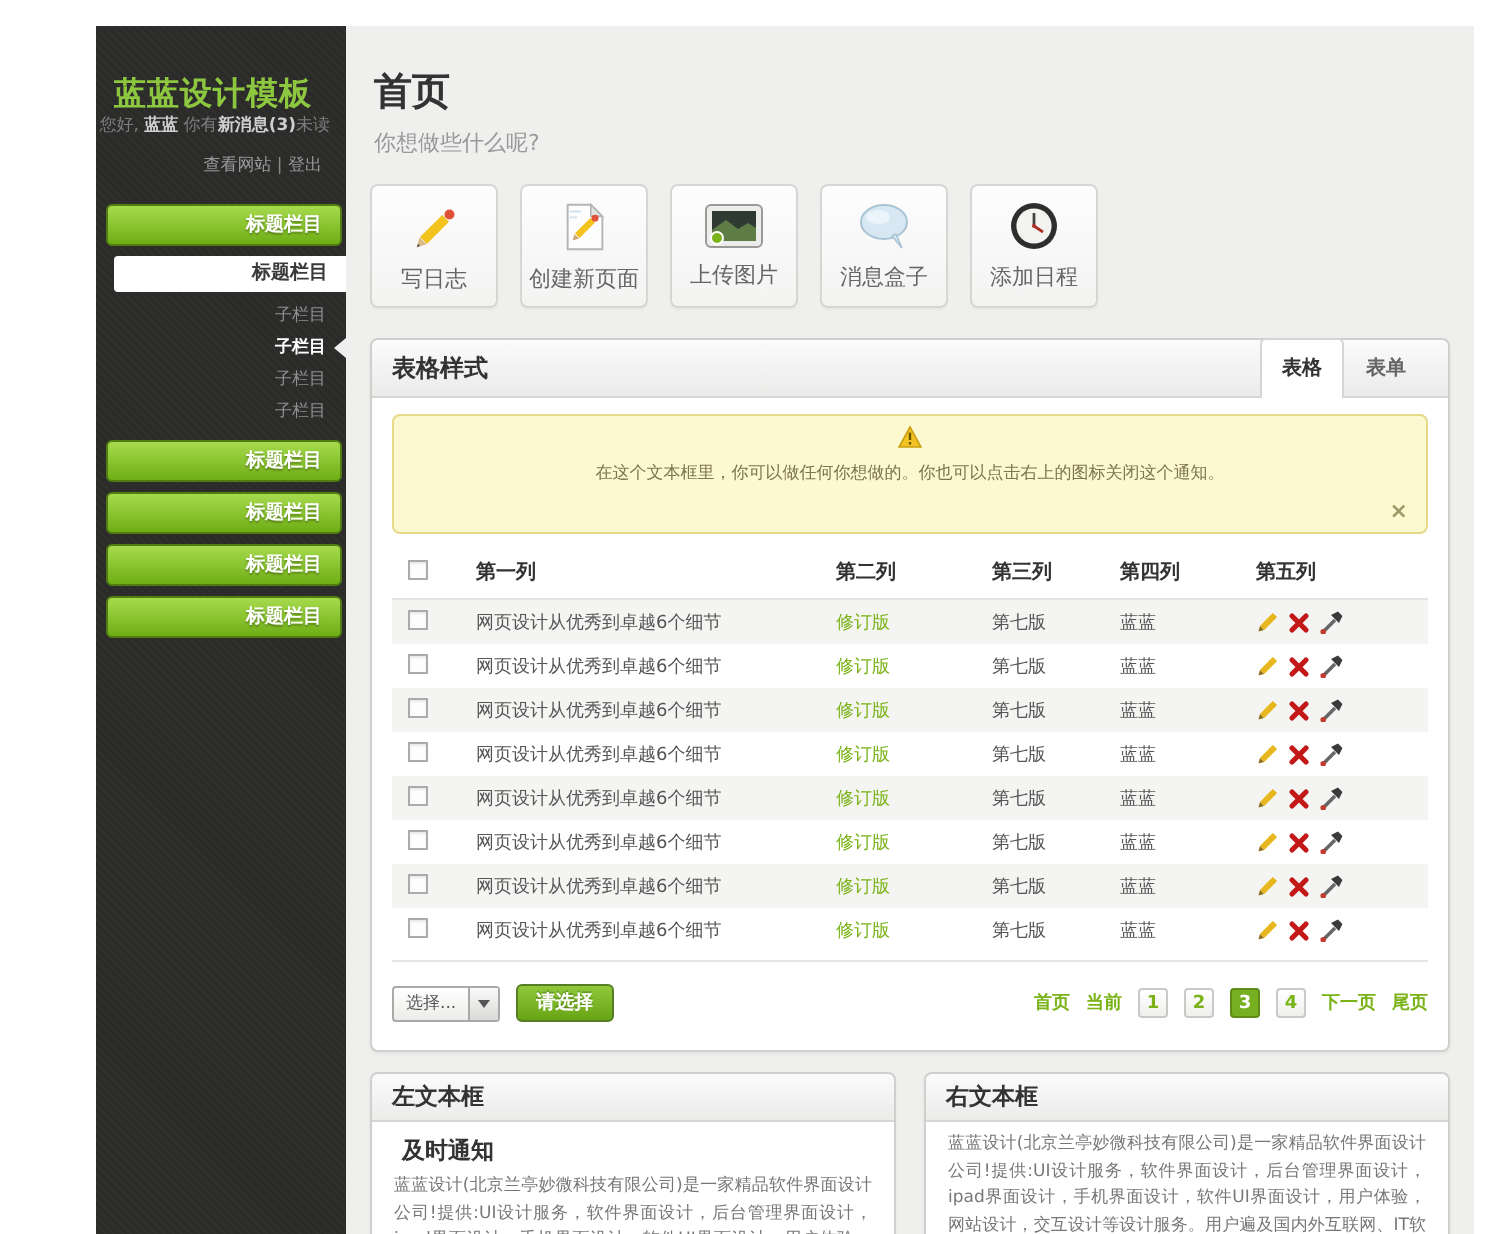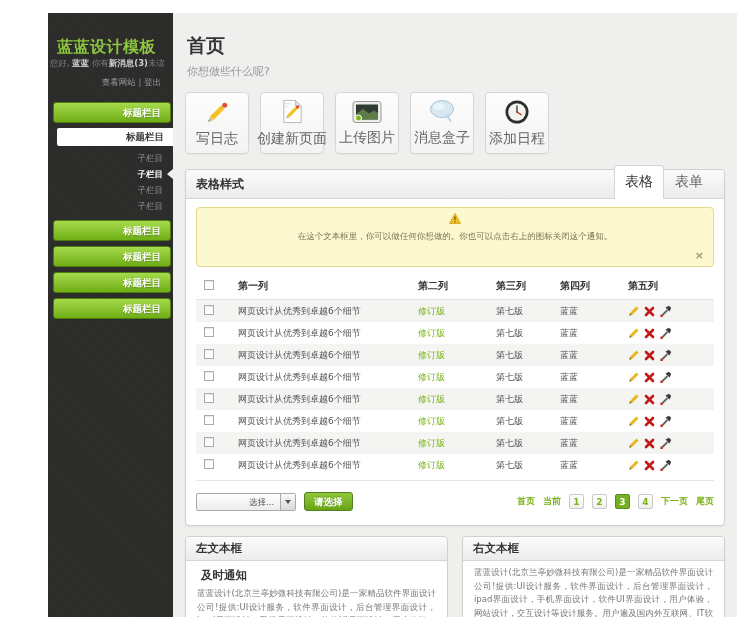--- a/index.html
+++ b/index.html
@@ -34,51 +34,51 @@
   
   .content { flex:1; background:#efefee; padding:0 12px; overflow:hidden; }
   .page-title { font-size:19px; font-weight:bold; color:#333; margin:20px 0 5px 2px; }
   .page-sub { font-size:11px; color:#999; margin:0 0 13px 2px; }
 
   .cards { display:flex; gap:11px; }
   .card { width:64px; height:62px; background:linear-gradient(#fdfdfd,#f3f3f2);
     border:1px solid #d6d6d4; border-radius:4px; display:flex; flex-direction:column;
     align-items:center; justify-content:center; gap:5px; cursor:pointer;
     box-shadow:0 1px 1px rgba(0,0,0,.04); }
-  .card-label { font-size:14px; color:#666; white-space:nowrap; }
+  .card-label { font-size:11px; color:#666; white-space:nowrap; }
 
   .panel { background:#fff; border:1px solid #cfcfcd; border-radius:4px; margin-top:15px;
     box-shadow:0 1px 2px rgba(0,0,0,.05); }
   .panel-header { height:29px; background:linear-gradient(#fbfbfb,#ebebea);
     border-bottom:1px solid #d5d5d3; border-radius:4px 4px 0 0; display:flex;
     align-items:center; padding:0 10px; }
   .panel-title { font-size:12px; font-weight:bold; color:#333;text-align:right; }
   .tabs { margin-left:auto; display:flex; align-self:flex-end; }
-  .tab { font-size:14px; color:#666; padding:7px 10px 7px; cursor:pointer; border:1px solid transparent; border-bottom:none; }
+  .tab { font-size:10px; color:#666; padding:7px 10px 7px; cursor:pointer; border:1px solid transparent; border-bottom:none;font-weight:bold; }
   .tab.active { background:#fff; border-color:#d5d5d3; border-radius:3px 3px 0 0; color:#333; margin-bottom:-1px; }
 
   .notice { margin:8px 10px 6px; background:#fcf8cf; border:1px solid #e6da88; border-radius:4px;
     display:flex; align-items:center; padding:5px 9px; font-size:8.5px; color:#7d7450; gap:7px;flex-direction:column; }
   .notice-close { margin-left:auto; color:#a09a6a; font-size:11px; font-weight:bold; cursor:pointer; line-height:1; }
 
   .tablewrap { margin:2px 10px 0; }
   .trow { display:grid; grid-template-columns:34px 1fr 78px 64px 68px 86px; align-items:center;
     height:22px; font-size:9px; color:#555; }
   .trow.thead { font-weight:bold; color:#333; font-size:10px; height:27px; border-bottom:1px solid #e2e2e0; }
   .trow.striped { background:#f4f4f2; }
   .cbx { display:inline-block; width:10px; height:10px; border:1px solid #ababab; background:#fdfdfd;
     box-shadow:inset 0 1px 1px rgba(0,0,0,.08); margin-left:8px; cursor:pointer; }
   .c1 { padding-left:8px; overflow:hidden; white-space:nowrap; }
   .link-green { color:#7ab317; cursor:pointer; text-decoration:none; }
   .row-actions { display:flex; gap:4px; align-items:center; }
   .row-actions svg { cursor:pointer; }
 
   .tfoot { display:flex; align-items:center; border-top:1px solid #e5e5e3; margin:4px 10px 0; padding:11px 0 14px; }
   .sel { display:flex; align-items:stretch; height:18px; border:1px solid #a9a9a7; border-radius:2px;
-    background:linear-gradient(#fff,#ececea); font-size:8.5px; color:#555; cursor:pointer;padding-left:46px; }
+    background:linear-gradient(#fff,#ececea); font-size:8.5px; color:#555; cursor:pointer; }
   .sel-text { padding:0 6px; line-height:16px; min-width:36px; }
   .sel-btn { width:15px; border-left:1px solid #a9a9a7; background:linear-gradient(#fafafa,#d9d9d7);
     display:flex; align-items:center; justify-content:center; }
   .sel-arrow { width:0; height:0; border:3.5px solid transparent; border-top:4.5px solid #555; margin-top:4px; }
   .btn-green { height:19px; line-height:17px; padding:0 9px; margin-left:8px;
     background:linear-gradient(#8fc93b,#67a414); border:1px solid #567e27; border-radius:3px;
     color:#fff; font-size:9.5px; font-weight:bold; text-shadow:0 -1px 0 rgba(0,0,0,.2); cursor:pointer; }
   .pagination { margin-left:auto; display:flex; align-items:center; gap:8px;
     font-size:9px; color:#7ab317; font-weight:bold; }
   .plink { cursor:pointer; }

